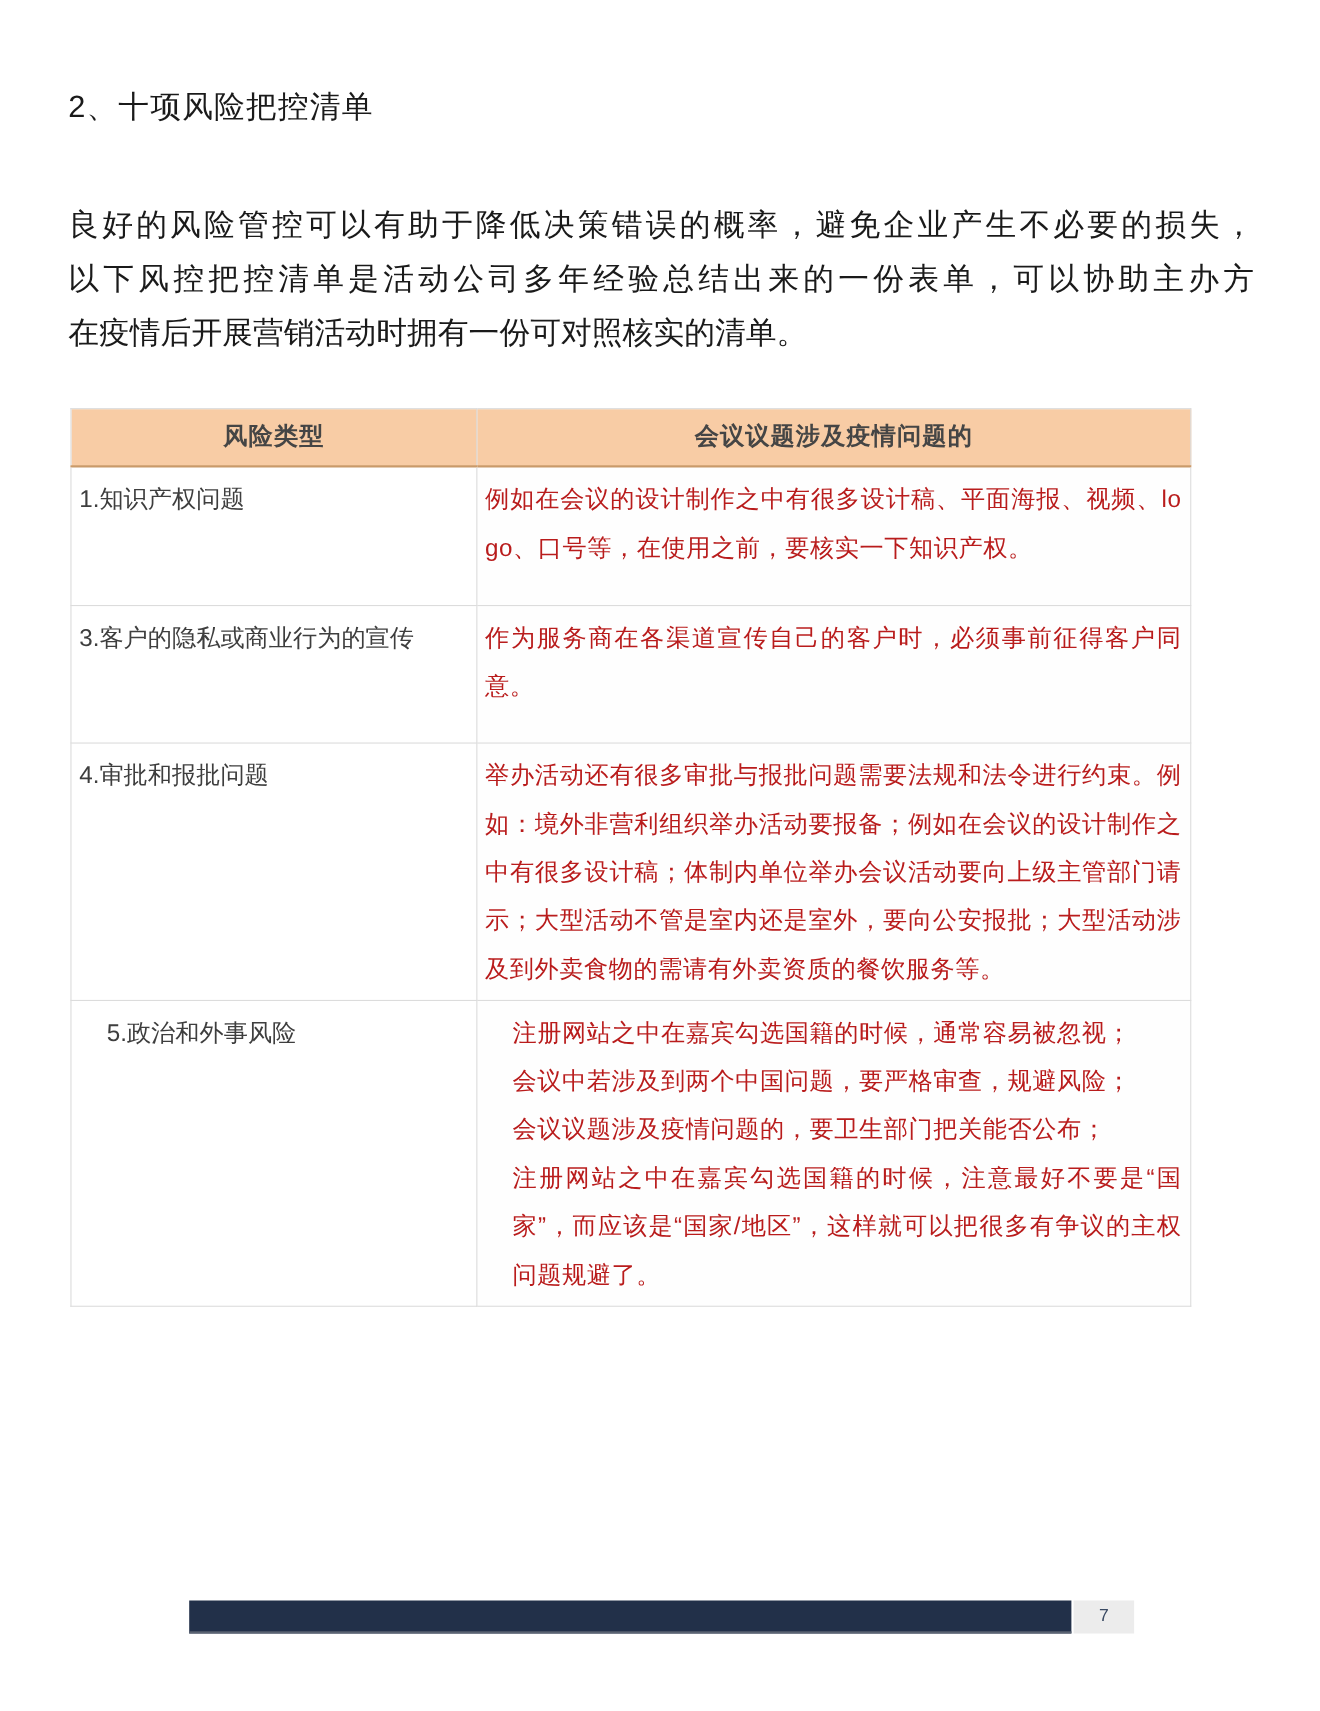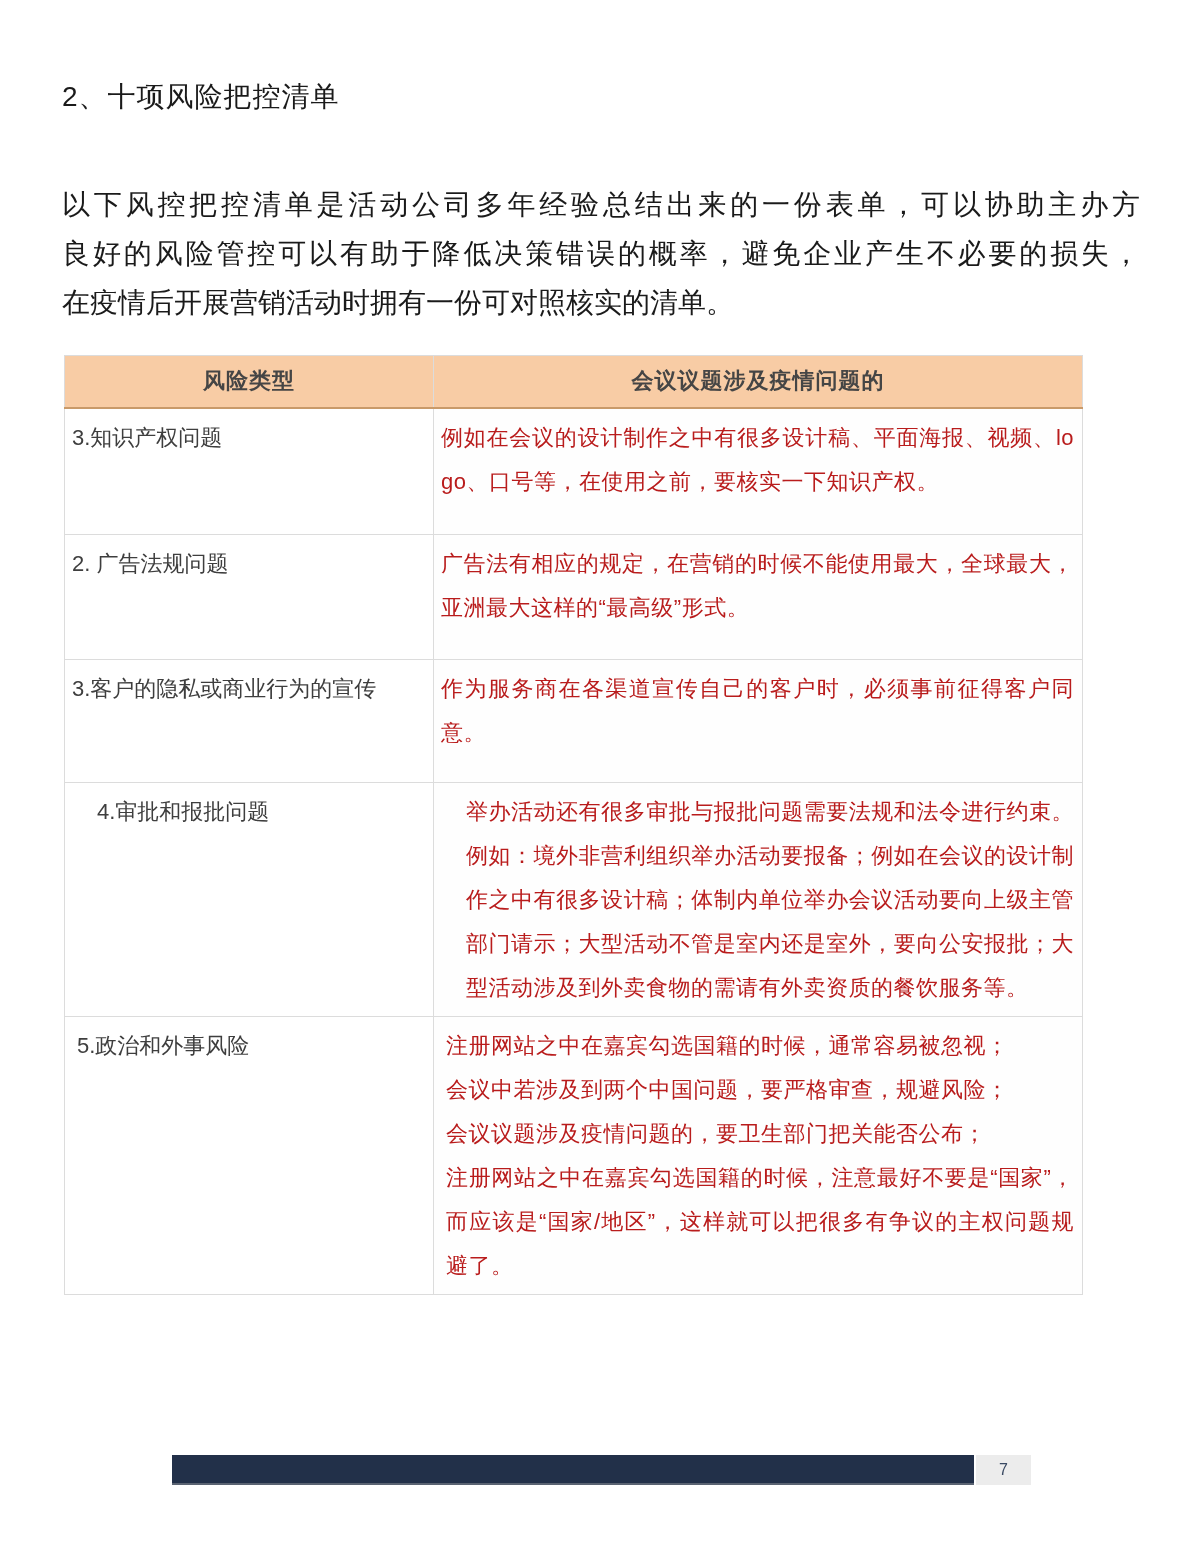--- a/index.html
+++ b/index.html
@@ -25,21 +25,21 @@
   .intro-line {
     font-size: 28px;
     line-height: 49px;
     color: #1a1a1a;
     text-align: justify;
     text-align-last: justify;
   }
   .intro-line:last-child { text-align-last: left; }
 
   table.risk-table {
-    margin-top: 28px;
+    margin-top: 44px;
     margin-left: 2px;
     width: 1018px;
     border-collapse: collapse;
     table-layout: fixed;
   }
   table.risk-table th, table.risk-table td {
     border: 1px solid #dcdcdc;
     vertical-align: top;
   }
   table.risk-table th {
@@ -100,43 +100,37 @@
   }
 </style>
 </head>
 <body>
 
 <div class="content">
 
   <h1 class="page-title">2、十项风险把控清单</h1>
 
   <div class="intro">
+    <div class="intro-line">良好的风险管控可以有助于降低决策错误的概率，避免企业产生不必要的损失，</div>
     <div class="intro-line">以下风控把控清单是活动公司多年经验总结出来的一份表单，可以协助主办方</div>
-    <div class="intro-line">良好的风险管控可以有助于降低决策错误的概率，避免企业产生不必要的损失，</div>
     <div class="intro-line">在疫情后开展营销活动时拥有一份可对照核实的清单。</div>
   </div>
 
   <table class="risk-table">
     <thead>
       <tr>
         <th class="col-type-head">风险类型</th>
         <th class="col-advice-head">会议议题涉及疫情问题的</th>
       </tr>
     </thead>
     <tbody>
         <tr>
-          <td class="col-type">3.知识产权问题</td>
+          <td class="col-type">1.知识产权问题</td>
           <td class="col-advice">
             <div class="advice-line">例如在会议的设计制作之中有很多设计稿、平面海报、视频、logo、口号等，在使用之前，要核实一下知识产权。</div>
-          </td>
-        </tr>
-        <tr>
-          <td class="col-type">2. 广告法规问题</td>
-          <td class="col-advice">
-            <div class="advice-line">广告法有相应的规定，在营销的时候不能使用最大，全球最大，亚洲最大这样的“最高级”形式。</div>
           </td>
         </tr>
         <tr>
           <td class="col-type">3.客户的隐私或商业行为的宣传</td>
           <td class="col-advice">
             <div class="advice-line">作为服务商在各渠道宣传自己的客户时，必须事前征得客户同意。</div>
           </td>
         </tr>
         <tr>
           <td class="col-type">4.审批和报批问题</td>

